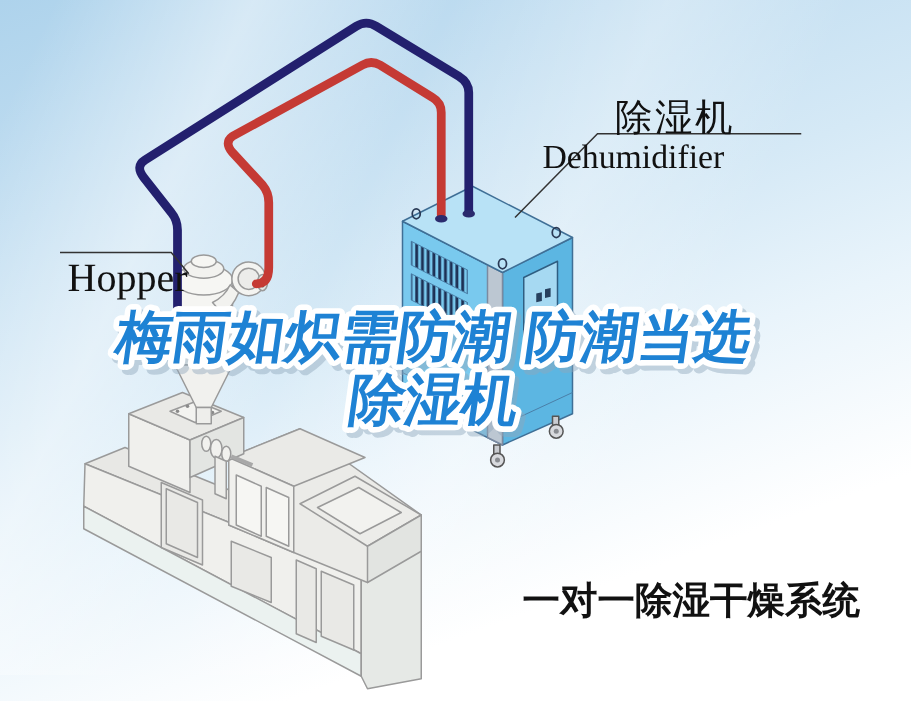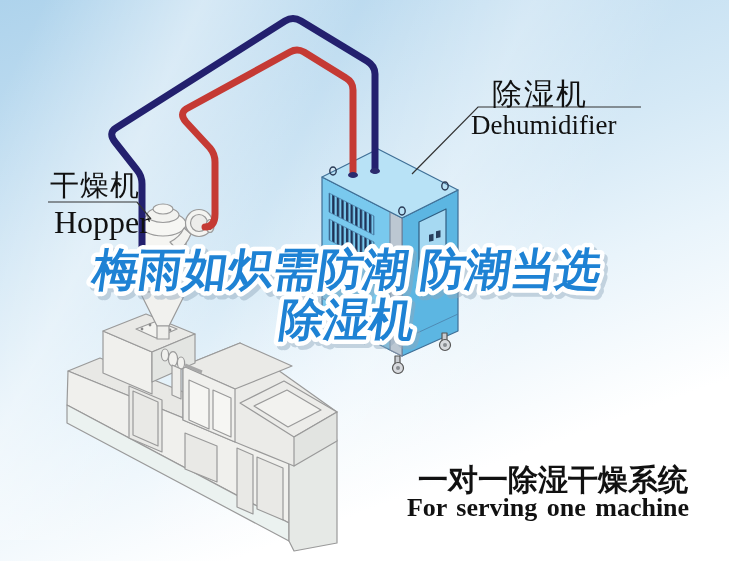--- a/index.html
+++ b/index.html
@@ -141,21 +141,19 @@
     </g>
 
     <g class="hl-text" font-size="45" text-anchor="middle">
       <text x="389" y="289" transform="skewX(-8)" fill="#90a8bc" stroke="#90a8bc" stroke-width="9" opacity="0.45" stroke-linejoin="round">梅雨如炽需防潮 防潮当选</text>
       <text x="396" y="339" transform="skewX(-8)" fill="#90a8bc" stroke="#90a8bc" stroke-width="9" opacity="0.45" stroke-linejoin="round">除湿机</text>
       <text x="385" y="285" transform="skewX(-8)" fill="#1e82d4" stroke="#ffffff" stroke-width="9" paint-order="stroke" stroke-linejoin="round">梅雨如炽需防潮 防潮当选</text>
       <text x="392" y="335" transform="skewX(-8)" fill="#1e82d4" stroke="#ffffff" stroke-width="9" paint-order="stroke" stroke-linejoin="round">除湿机</text>
     </g>
   </svg>
 
-  <div class="lbl cn" style="left:50px;top:166px;font-size:29px;letter-spacing:1px;">干燥机</div>
   <div class="lbl en" style="left:54px;top:204px;font-size:32px;">Hopper</div>
 
   <div class="lbl cn" style="left:492px;top:74px;font-size:30px;letter-spacing:2px;">除湿机</div>
-  <div class="lbl en" style="left:471px;top:110px;font-size:27px;">Dehumidifier</div>
+  <div class="lbl en" style="left:434px;top:110px;font-size:27px;">Dehumidifier</div>
 
   <div class="lbl cn footer-cn" style="left:400px;top:460px;width:288px;text-align:right;font-size:30px;">一对一除湿干燥系统</div>
-  <div class="lbl en" style="left:404px;top:493px;width:288px;text-align:center;font-size:26px;font-weight:600;word-spacing:3px;">For serving one machine</div>
 </div>
 
 </body></html>

